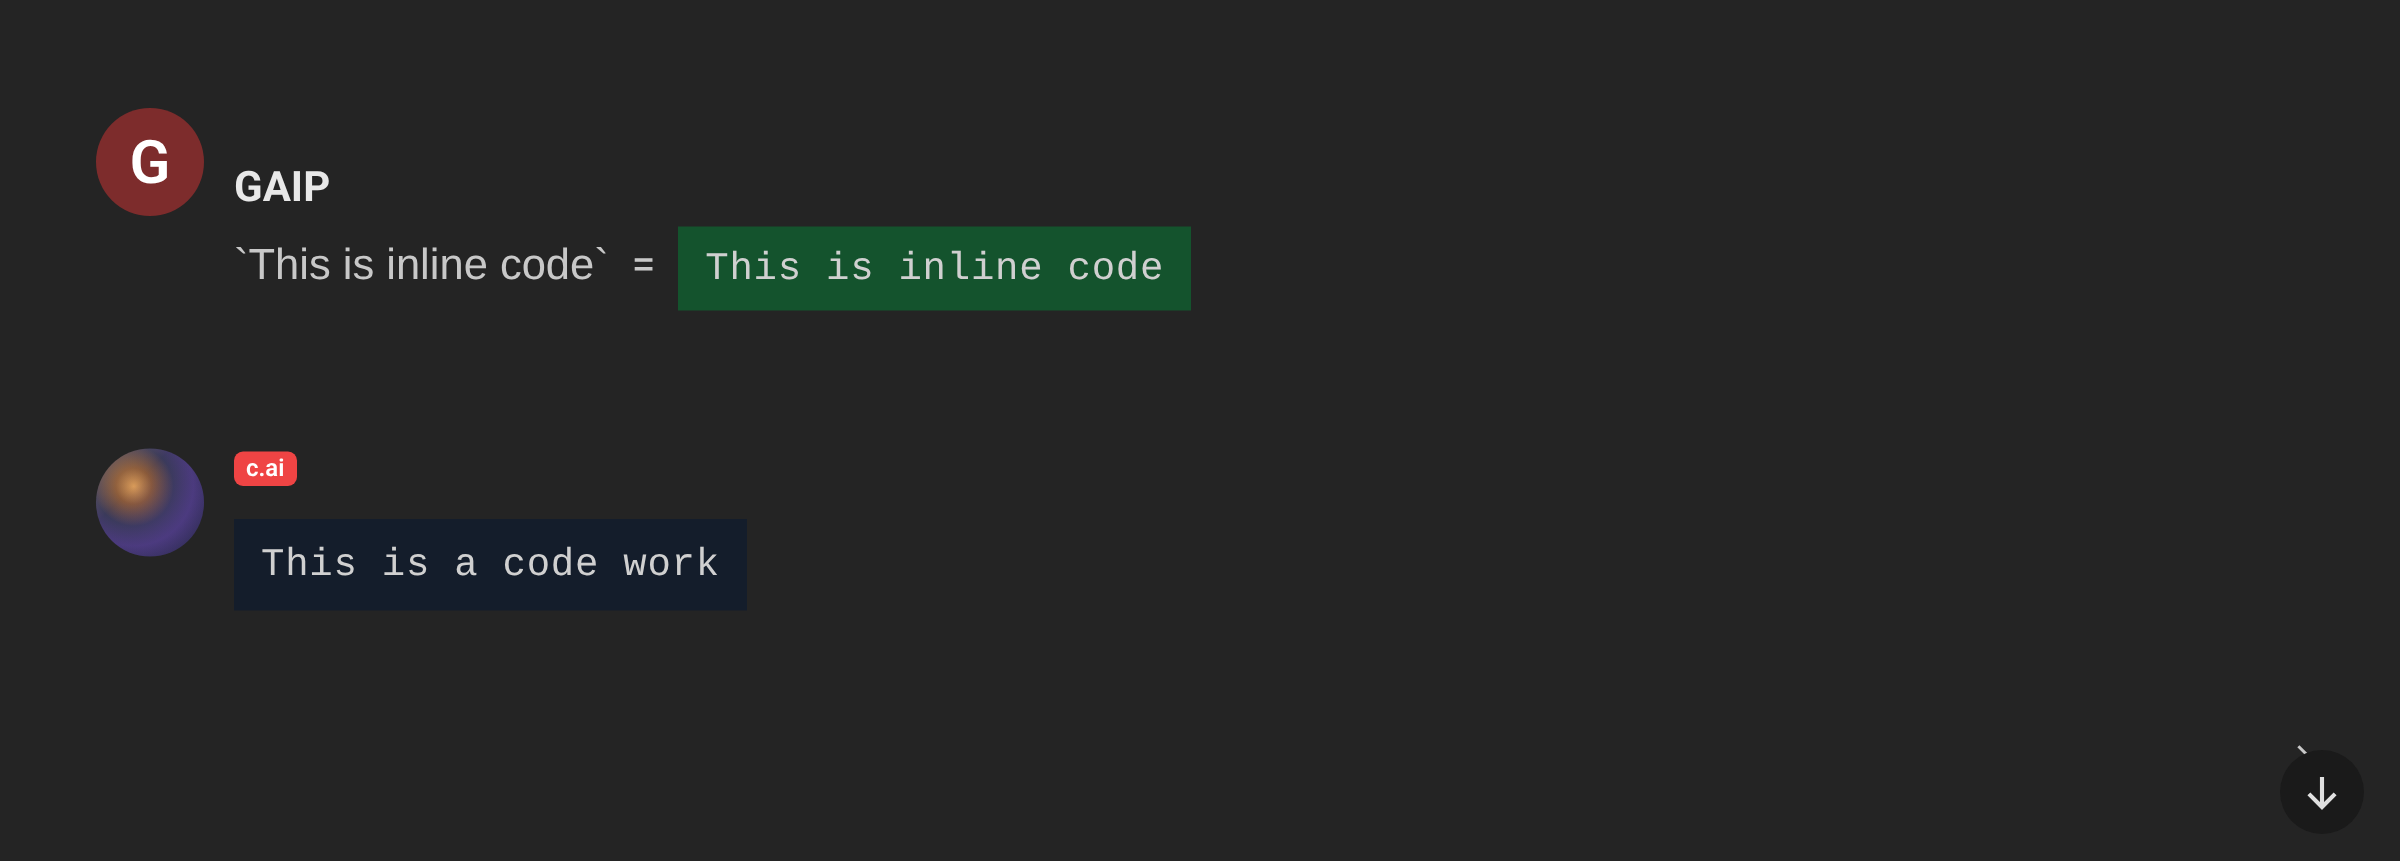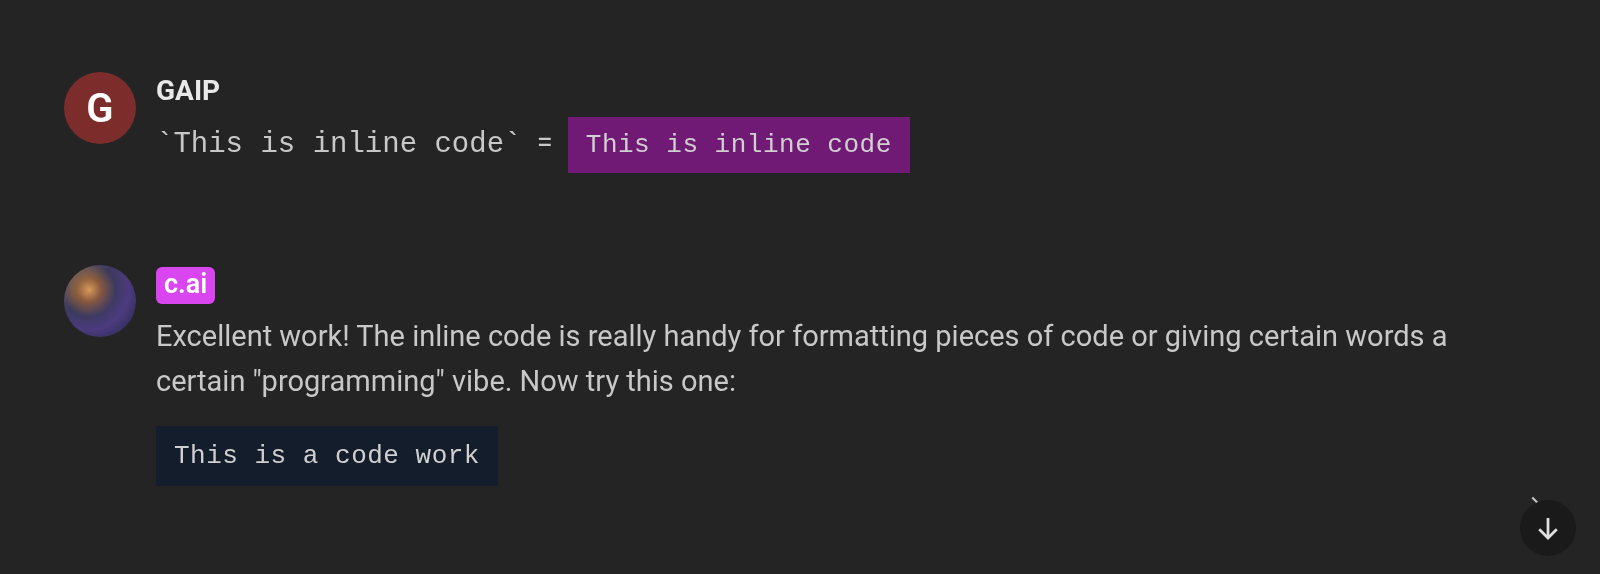--- a/index.html
+++ b/index.html
@@ -58,40 +58,41 @@
     .header-row {
       display: flex;
       align-items: center;
       gap: 12px;
       margin-bottom: 10px;
     }
     .author-name {
       font-weight: 700;
       font-size: 28px;
       color: #e8e8e8;
+      margin-top: 34px;
     }
     .badge {
-      background-color: #d946ef;
+      background-color: #ef4444;
       color: #fff;
-      font-size: 27px;
+      font-size: 16px;
       font-weight: 600;
       padding: 1px 8px 3px;
       border-radius: 6px;
       line-height: 1.2;
     }
     .msg-content {
       font-size: 29px;
       line-height: 1.55;
       color: #c8c8c8;
     }
     .inline-raw {
-      font-family: Liberation Mono, monospace;
+      font-family: Liberation Sans, sans-serif;
     }
     .inline-code {
-      background-color: #701a75;
+      background-color: #14532d;
       color: #d0d0d0;
       font-family: "SFMono-Regular", Consolas, "Liberation Mono", Menlo, monospace;
       font-size: 26px;
       padding: 8px 18px;
       letter-spacing: 0.5px;
       display: inline-block;
       vertical-align: baseline;
     }
     .equals {
       margin: 0 8px;
@@ -165,21 +166,20 @@
   </div>
 </div>
 
 <div class="message">
   <div class="avatar avatar-gamer"></div>
   <div class="message-body">
     <div class="header-row">
       <span class="badge">c.ai</span>
     </div>
     <div class="msg-content">
-      <span>Excellent work! The inline code is really handy for formatting pieces of code or giving certain words a certain "programming" vibe. Now try this one:</span>
       <div class="code-block-wrap">
         <span class="code-block">This is a code work</span>
       </div>
     </div>
   </div>
 </div>
 
 <div class="chevron-indicator">
   <svg viewBox="0 0 24 24">
       <polyline points="9 6 15 12 9 18"></polyline>

